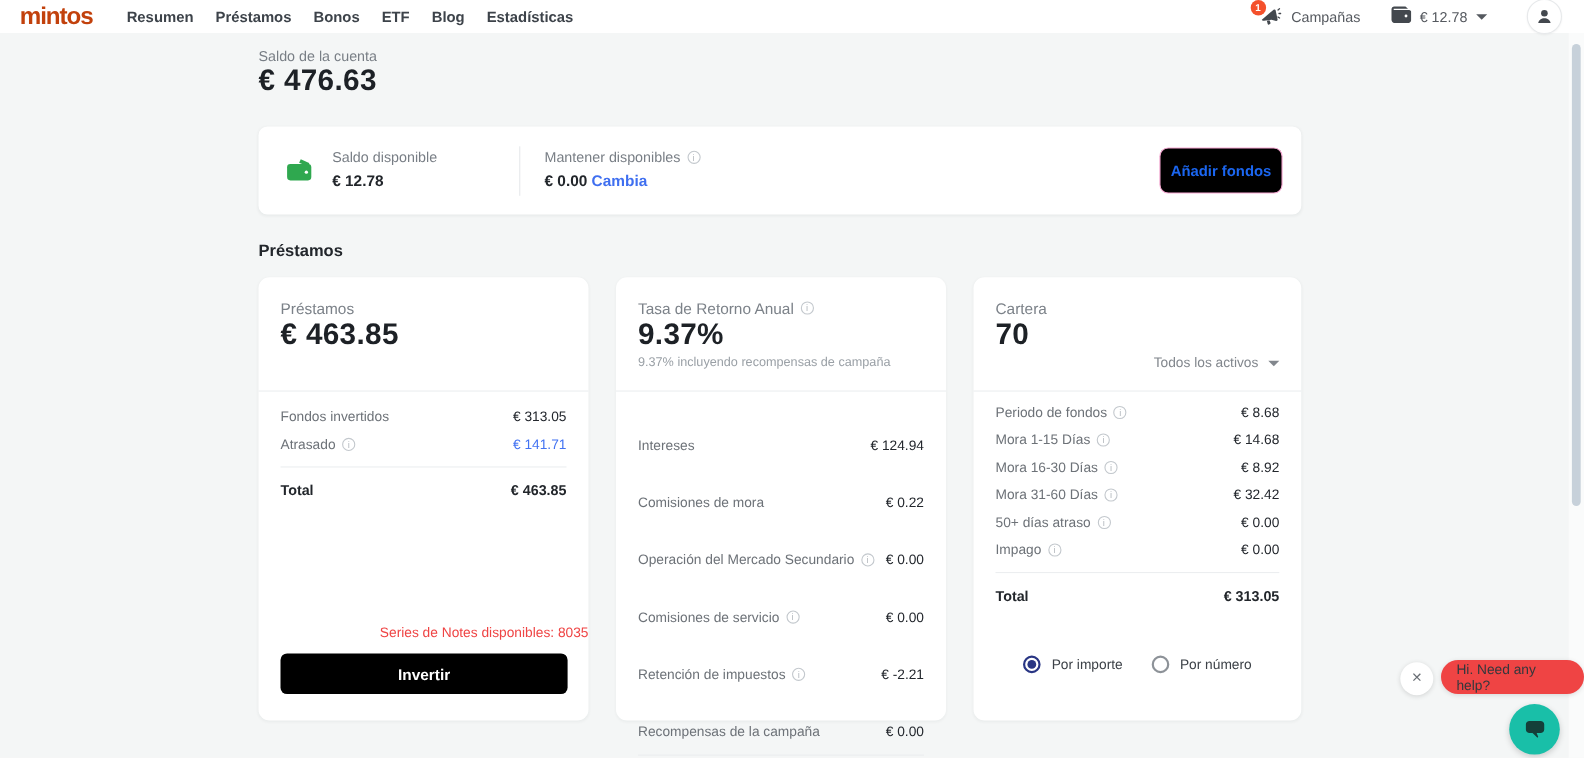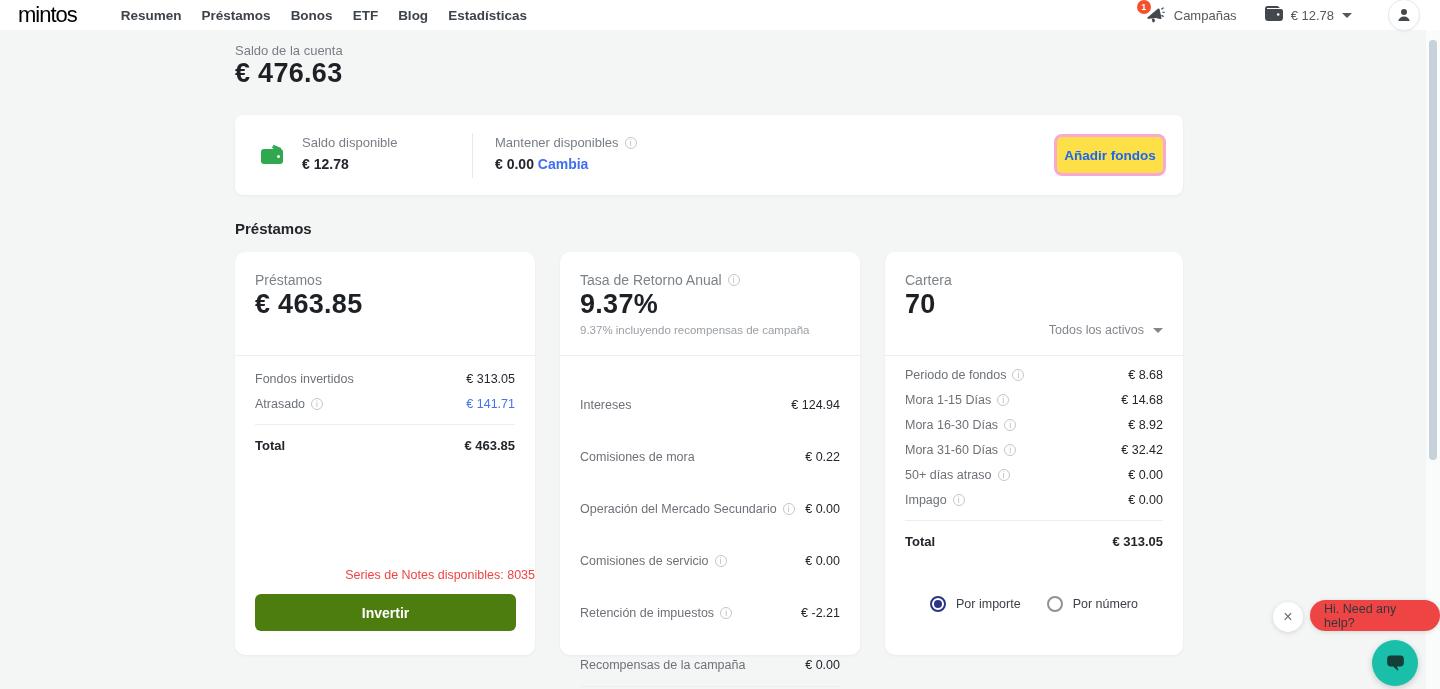--- a/index.html
+++ b/index.html
@@ -2,21 +2,21 @@
 <html><head>
 <meta charset="utf-8">
 <style>
   * { margin:0; padding:0; box-sizing:border-box; }
   html,body { width:1440px; height:689px; overflow:hidden; }
   body { font-family:"Liberation Sans","DejaVu Sans",sans-serif; background:#fff; }
   .page { position:relative; width:1440px; height:689px; background:#f4f6f6; overflow:hidden; }
 
   
   .topnav { position:absolute; top:0; left:0; width:1440px; height:30px; background:#fff; display:flex; align-items:center; padding:0 20px 0 18px; z-index:10; }
-  .logo { font-size:22px; font-weight:400; letter-spacing:-1px; color:#000000; margin-right:44px; cursor:pointer; }
+  .logo { font-size:22px; font-weight:700; letter-spacing:-1px; color:#c2410c; margin-right:31px; cursor:pointer; }
   .nav-items { display:flex; align-items:center; }
   .nav-item { font-size:13.5px; font-weight:700; color:#3d434a; margin-right:20px; text-decoration:none; cursor:pointer; }
   .nav-right { margin-left:auto; display:flex; align-items:center; }
   .campaigns { display:flex; align-items:center; cursor:pointer; }
   .megaphone-wrap { position:relative; width:22px; height:22px; margin-right:9px; }
   .badge { position:absolute; top:-4px; left:-6px; min-width:14px; height:14px; border-radius:7px; background:#f4512c; color:#fff; font-size:9px; font-weight:700; display:flex; align-items:center; justify-content:center; padding:0 3px; }
   .campaigns-label, .wallet-amount { font-size:13px; color:#55595f; }
   .wallet-menu { display:flex; align-items:center; margin-left:27px; cursor:pointer; }
   .wallet-menu svg { margin-right:8px; }
   .caret-down { width:0; height:0; border-left:5px solid transparent; border-right:5px solid transparent; border-top:5px solid #55595f; margin-left:8px; }
@@ -29,21 +29,21 @@
   
   .balance-card { position:absolute; left:235px; top:115px; width:948px; height:80px; background:#fff; border-radius:8px; box-shadow:0 1px 3px rgba(20,30,40,.06); }
   .wallet-green { position:absolute; left:24px; top:28px; }
   .bc-col1 { position:absolute; left:67px; top:20px; }
   .bc-col2 { position:absolute; left:260px; top:20px; }
   .bc-label { font-size:13px; color:#787e85; display:flex; align-items:center; }
   .bc-value { font-size:14px; font-weight:700; color:#22262b; margin-top:6px; }
   .bc-vdiv { position:absolute; left:237px; top:18px; width:1px; height:45px; background:#e7e9ec; }
   .link { color:#3f6ff0; text-decoration:none; font-weight:400; cursor:pointer; }
   .bc-value .link { font-weight:700; }
-  .btn-outline { position:absolute; right:17px; top:19px; width:112px; height:42px; border:3px solid #f9a8d4; border-radius:8px; background:#fde047; color:#1b66f0; font-size:13.5px; font-weight:700; font-family:inherit; cursor:pointer; }
+  .btn-outline { position:absolute; right:17px; top:19px; width:112px; height:42px; border:1px solid #f9a8d4; border-radius:8px; background:#000000; color:#1b66f0; font-size:13.5px; font-weight:700; font-family:inherit; cursor:pointer; }
 
   
   .section-title { position:absolute; left:235px; top:220px; font-size:15px; font-weight:700; color:#22262b; }
 
   
   .card { position:absolute; top:252px; width:300px; height:403px; background:#fff; border-radius:10px; box-shadow:0 1px 3px rgba(20,30,40,.05); }
   #card-loans { left:235px; }
   #card-returns { left:560px; }
   #card-portfolio { left:885px; width:298px; }
   .card-title { position:absolute; left:20px; top:20px; font-size:14px; color:#7c8289; display:flex; align-items:center; }
@@ -62,21 +62,21 @@
   .row-label { color:#6d7278; display:flex; align-items:center; }
   .row-value { color:#23272d; }
   .row-value.blue { color:#4373f2; }
   .rows-div { height:1px; background:#eceef0; margin:8px 0; }
   .row.total { height:28px; }
   .row.total .row-label, .row.total .row-value { color:#22262b; font-weight:700; font-size:13px; }
   .info-icon { display:inline-flex; align-items:center; justify-content:center; width:12px; height:12px; border-radius:50%; border:1px solid #c3c8cd; color:#b6bbc0; font-size:8.5px; font-style:normal; margin-left:6px; cursor:pointer; flex:none; }
   .info-icon::after { content:"i"; }
 
   .notes-line { position:absolute; left:0; right:0; top:316px; text-align:right; font-size:12.5px; color:#ef4444; }
-  .btn-invest { position:absolute; left:20px; right:19px; top:342px; height:37px; background:#4d7c0f; border:none; border-radius:6px; color:#fff; font-size:14px; font-weight:700; font-family:inherit; cursor:pointer; }
+  .btn-invest { position:absolute; left:20px; right:19px; top:342px; height:37px; background:#000000; border:none; border-radius:6px; color:#fff; font-size:14px; font-weight:700; font-family:inherit; cursor:pointer; }
 
   .radio-group { position:absolute; left:0; right:0; top:344px; display:flex; justify-content:center; gap:26px; }
   .radio-item { display:flex; align-items:center; cursor:pointer; font-size:12.5px; color:#3c4147; }
   .radio-circle { width:16px; height:16px; border-radius:50%; border:2px solid #8d9298; background:#fff; margin-right:10px; position:relative; flex:none; }
   .radio-item.checked .radio-circle { border-color:#293684; }
   .radio-item.checked .radio-circle::after { content:""; position:absolute; left:2px; top:2px; width:8px; height:8px; border-radius:50%; background:#293684; }
 
   
   .chat-close { position:absolute; left:1273px; top:602px; width:30px; height:30px; border-radius:50%; background:#fff; box-shadow:0 1px 5px rgba(0,0,0,.14); display:flex; align-items:center; justify-content:center; color:#6a6f75; font-size:16px; cursor:pointer; z-index:20; }
   .chat-close::after { content:"\00d7"; }

